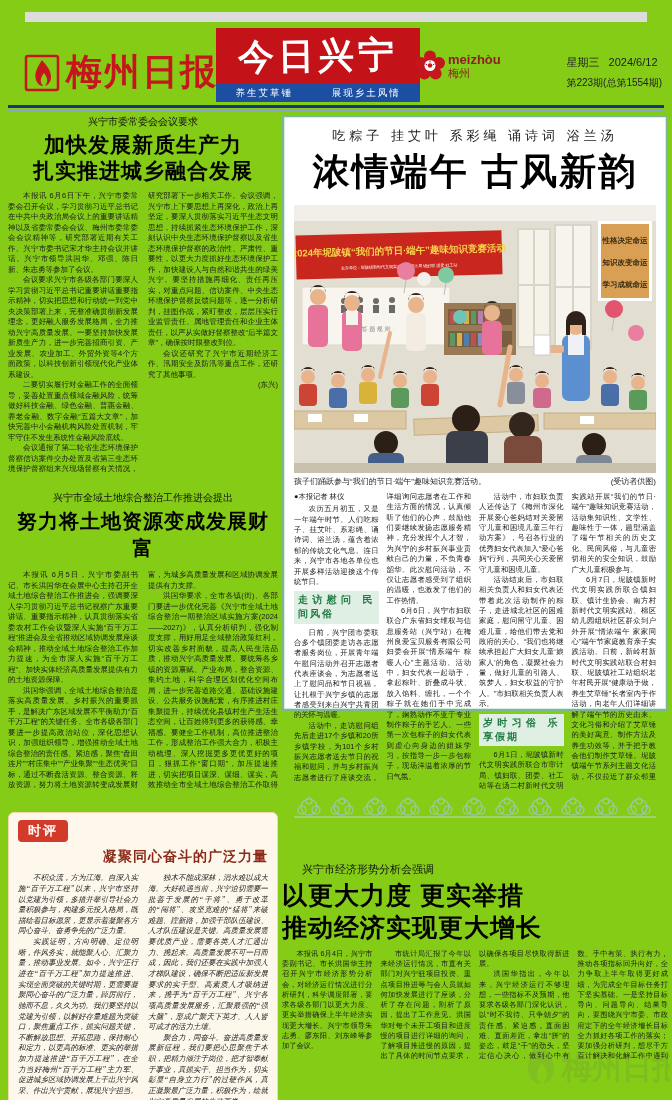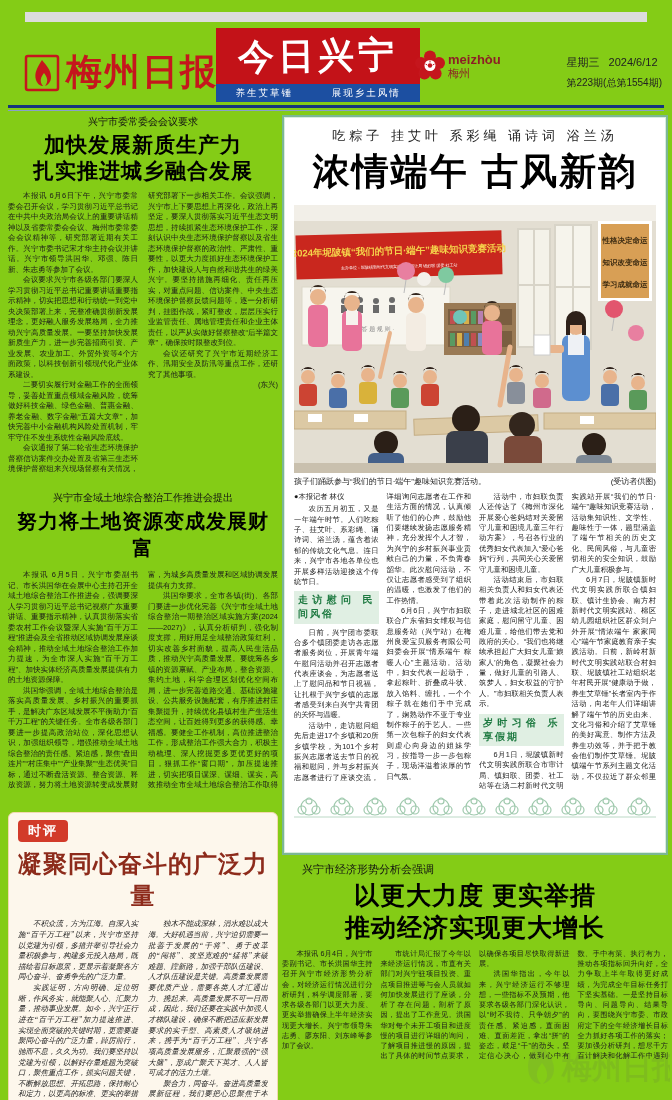--- a/index.html
+++ b/index.html
@@ -37,46 +37,46 @@
   .body2 p,.body4 p{margin:0;text-indent:2em;}
   .bodyA{height:288px;}
   .bodyB{height:228px;margin-top:2px;}
   .byline-end{display:block;text-align:right;text-indent:0;}
   .artB{margin-top:12px;}
 
   
   .commentary{margin-top:14px;background:#fdf7ec;border:1px solid #f2d9ae;border-radius:6px;padding:7px 9px 8px 9px;height:292px;}
   .cm-label{display:inline-block;background:#d23b2a;color:#fff;font-weight:bold;font-size:13px;
             padding:2px 10px;border-radius:4px;letter-spacing:2px;}
-  .cm-title{font-size:24px;font-weight:900;color:#8d2b1b;text-align:center;margin:6px 0 7px 0;letter-spacing:1px;}
+  .cm-title{font-size:14px;font-weight:900;color:#8d2b1b;text-align:right;margin:6px 0 7px 0;letter-spacing:1px;}
   .cm-body{columns:2;column-gap:10px;column-fill:auto;height:236px;overflow:hidden;
            font-family:"Liberation Serif","DejaVu Serif",serif;font-style:italic;
            font-size:7.5px;line-height:1.42;text-align:justify;color:#222;}
   .cm-body p{margin:0;text-indent:2em;}
 
   
-  .feature{position:absolute;left:282px;top:115px;width:386px;height:740px;
+  .feature{position:absolute;left:282px;top:115px;width:386px;height:596px;
            border:2px solid #7cb795;box-shadow:inset 0 0 0 1px #d8ecdf;background:#fff;
            padding:6px 10px;box-sizing:border-box;}
   .f-kicker{font-size:13px;text-align:center;letter-spacing:4px;color:#222;margin:4px 0 2px 0;}
   .f-title{font-size:37px;font-weight:900;text-align:center;letter-spacing:2px;color:#000;margin:2px 0 8px 0;}
   .f-photo{display:block;margin:0 auto;}
   .f-caption{display:flex;justify-content:space-between;font-size:8px;color:#222;margin-top:3px;}
   .body4{columns:4;column-gap:8px;column-fill:auto;text-align:justify;
          font-size:7.3px;line-height:1.42;color:#1a1a1a;overflow:hidden;}
   .f-body{height:300px;margin-top:5px;}
   .body4 p.byline{text-indent:0;margin-bottom:2px;}
   .body4 .sub{background:#e0efe3;color:#1e7a41;font-weight:bold;font-size:10px;
               padding:2px 4px;margin:4px 0;text-indent:0;letter-spacing:2px;break-inside:avoid;}
   .lace{margin-top:4px;}
 
   
   .bottomart{position:absolute;left:282px;top:862px;width:386px;height:236px;overflow:hidden;}
   .b-kicker{font-size:11px;color:#111;margin:0 0 2px 20px;}
-  .b-title{font-size:25px;font-weight:900;text-align:center;line-height:1.28;letter-spacing:1px;color:#000;margin:0;}
+  .b-title{font-size:25px;font-weight:900;text-align:left;line-height:1.28;letter-spacing:1px;color:#000;margin:0;}
   .b-body{height:120px;margin-top:6px;font-size:7.2px;}
 
   .watermark{position:absolute;right:2px;bottom:0;opacity:.12;pointer-events:none;}
   .watermark .wm-t{font-family:"DejaVu Serif",serif;font-weight:900;font-size:30px;color:#555;}
 </style>
 </head>
 <body>
 
 <div class="page">
 

